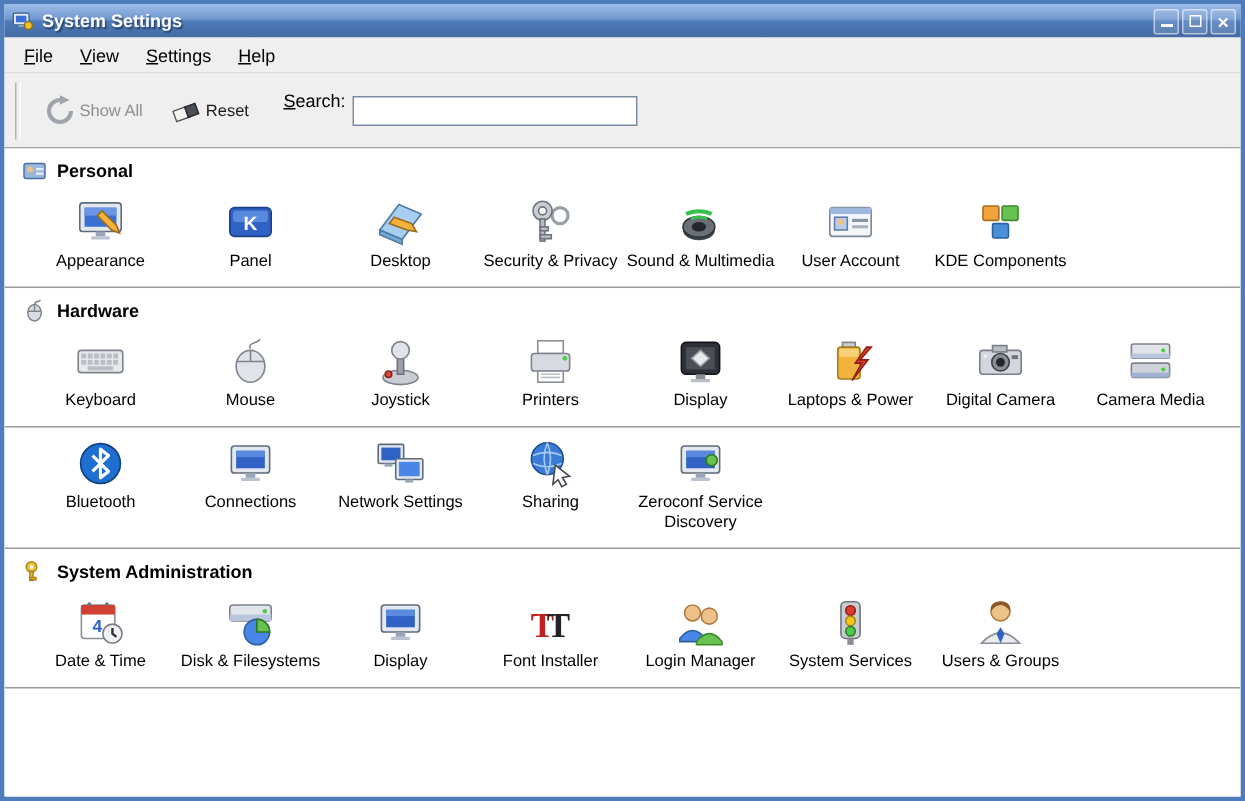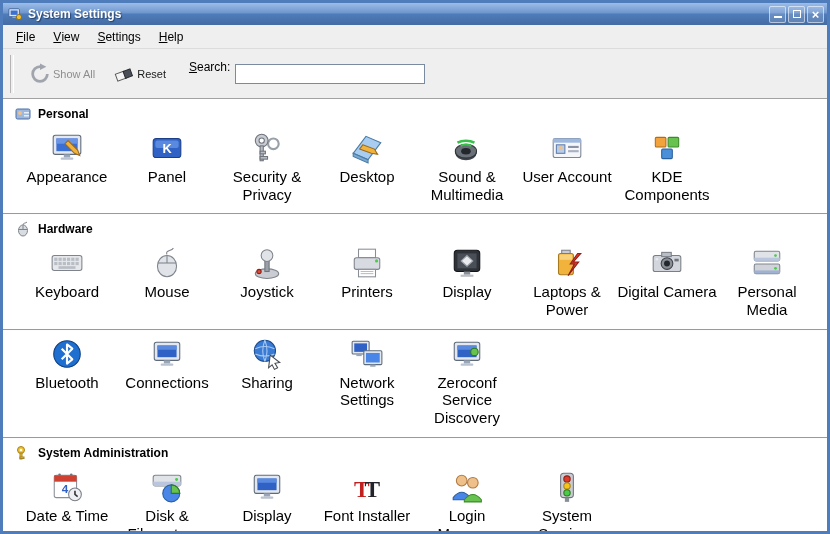--- a/index.html
+++ b/index.html
@@ -38,21 +38,21 @@
     font-size:12px;padding:0 4px;font-family:"Liberation Sans",sans-serif;}
   
   .content{flex:1;background:#fff;overflow:hidden;display:flex;flex-direction:column;}
   .section{display:flex;flex-direction:column;border-radius:31px;}
   .section-header{display:flex;align-items:center;gap:7px;padding:7px 0 2px 12px;}
   .section-title{font-size:12px;font-weight:bold;color:#000;white-space:nowrap;}
   .section-items{display:flex;flex-wrap:nowrap;align-items:flex-start;
     padding:5px 4px 6px 14px;}
   .item{width:100px;display:flex;flex-direction:column;align-items:center;gap:3px;
     cursor:pointer;padding:2px 0;border-radius:3px;}
-  .item-label{font-size:15px;line-height:1.18;color:#000;text-align:center;max-width:100px;}
+  .item-label{font-size:11px;line-height:1.18;color:#000;text-align:center;max-width:100px;}
   .section-sep{border-top:1px solid #9a9a9a;box-shadow:0 1px 0 #fdfdfd;margin-top:2px;}
   
   .icon{display:inline-flex;align-items:center;justify-content:center;flex:0 0 auto;}
   .icon svg{width:100%;height:100%;display:block;}
   .icon-14{width:14px;height:14px;}
   .icon-16{width:16px;height:16px;}
   .icon-22{width:22px;height:22px;}
   .icon-34{width:34px;height:34px;}
   u{text-decoration:underline;}
 </style>
@@ -150,39 +150,39 @@
                 <rect x="3" y="7" width="26" height="18" rx="3" fill="#2f62c4" stroke="#1c3f85"></rect>
                 <rect x="5" y="9" width="22" height="7" rx="2" fill="#5a8ae0"></rect>
                 <text x="16" y="21" font-size="12" font-weight="bold" fill="#ffffff" text-anchor="middle">K</text>
               </svg>
             </span>
             <div class="item-label">Panel</div>
           </div>
           <div class="item">
             <span class="icon icon-34">
               <svg viewBox="0 0 32 32">
+                <path d="M3 21 L15 5 L29 11 L17 27 Z" fill="#a8cdf0" stroke="#4a7ba6"></path>
+                <path d="M3 21 L17 27 L17 30 L3 24 Z" fill="#7aa8d0" stroke="#4a7ba6"></path>
+                <path d="M12 13 L23 17 L26 22 L20 21 L9 17 Z" fill="#f2b33c" stroke="#9a6a1e"></path>
+              </svg>
+            </span>
+            <div class="item-label">Desktop</div>
+          </div>
+          <div class="item">
+            <span class="icon icon-34">
+              <svg viewBox="0 0 32 32">
                 <circle cx="22" cy="12" r="5" fill="none" stroke="#9aa0a8" stroke-width="2"></circle>
                 <circle cx="11" cy="9" r="6" fill="#c9ccd2" stroke="#6f747c"></circle>
                 <circle cx="11" cy="9" r="2.5" fill="#ffffff" stroke="#6f747c"></circle>
                 <rect x="9.5" y="14" width="3" height="14" fill="#b9bdc4" stroke="#6f747c"></rect>
                 <rect x="9.5" y="24" width="7" height="2.5" fill="#b9bdc4" stroke="#6f747c"></rect>
                 <rect x="9.5" y="19" width="5" height="2.5" fill="#b9bdc4" stroke="#6f747c"></rect>
               </svg>
             </span>
             <div class="item-label">Security &amp; Privacy</div>
-          </div>
-          <div class="item">
-            <span class="icon icon-34">
-              <svg viewBox="0 0 32 32">
-                <path d="M3 21 L15 5 L29 11 L17 27 Z" fill="#a8cdf0" stroke="#4a7ba6"></path>
-                <path d="M3 21 L17 27 L17 30 L3 24 Z" fill="#7aa8d0" stroke="#4a7ba6"></path>
-                <path d="M12 13 L23 17 L26 22 L20 21 L9 17 Z" fill="#f2b33c" stroke="#9a6a1e"></path>
-              </svg>
-            </span>
-            <div class="item-label">Desktop</div>
           </div>
           <div class="item">
             <span class="icon icon-34">
               <svg viewBox="0 0 32 32">
                 <ellipse cx="15" cy="21" rx="10" ry="6.5" fill="#3e434b"></ellipse>
                 <ellipse cx="15" cy="19" rx="10" ry="6.5" fill="#6a7078" stroke="#2e3338"></ellipse>
                 <ellipse cx="15" cy="19" rx="4.5" ry="3" fill="#23272c"></ellipse>
                 <path d="M7 11 A12 7 0 0 1 23 11" stroke="#39c04a" stroke-width="2.5" fill="none"></path>
                 <path d="M10 14 A8 5 0 0 1 20 14" stroke="#39c04a" stroke-width="2" fill="none"></path>
               </svg>
@@ -326,21 +326,21 @@
             <span class="icon icon-34">
               <svg viewBox="0 0 32 32">
                 <rect x="4" y="5" width="24" height="9" rx="1.5" fill="#e0e3e8" stroke="#7f848c"></rect>
                 <rect x="4" y="11" width="24" height="3" fill="#b9c6de"></rect>
                 <circle cx="24" cy="9" r="1.3" fill="#4acb4a"></circle>
                 <rect x="4" y="17" width="24" height="9" rx="1.5" fill="#d0d4da" stroke="#7f848c"></rect>
                 <rect x="4" y="23" width="24" height="3" fill="#9fb2d2"></rect>
                 <circle cx="24" cy="21" r="1.3" fill="#4acb4a"></circle>
               </svg>
             </span>
-            <div class="item-label">Personal Media</div>
+            <div class="item-label">Camera Media</div>
           </div>
         </div>
         <div class="section-sep"></div>
       </div>
       <div class="section">
         <div class="section-items">
           <div class="item">
             <span class="icon icon-34">
               <svg viewBox="0 0 32 32">
                 <circle cx="16" cy="16" r="12.5" fill="#1e6fd0" stroke="#0f3f80"></circle>
@@ -353,43 +353,43 @@
             <span class="icon icon-34">
               <svg viewBox="0 0 32 32">
                 <rect x="4" y="5" width="24" height="17" rx="2" fill="#e3e8f0" stroke="#5f6b7a"></rect>
                 <rect x="7" y="8" width="18" height="11" fill="#2f62c4"></rect>
                 <rect x="7" y="8" width="18" height="4" fill="#5a8ae0"></rect>
                 <rect x="13" y="22" width="6" height="3" fill="#9aa6b8"></rect>
                 <rect x="10" y="25" width="12" height="2" rx="1" fill="#b9c2d0"></rect>
               </svg>
             </span>
             <div class="item-label">Connections</div>
-          </div>
-          <div class="item">
-            <span class="icon icon-34">
-              <svg viewBox="0 0 32 32">
-                <circle cx="14" cy="13" r="10" fill="#3a7bd5" stroke="#1d4e8f"></circle>
-                <path d="M5 11 Q14 7 23 11 M5 16 Q14 20 23 16 M14 3 Q10 13 14 23 M14 3 Q18 13 14 23" stroke="#a8c9f0" fill="none"></path>
-                <path d="M19 17 L28 24 L23.5 24.8 L26 29 L23 30.5 L20.8 26.2 L17.5 29 Z" fill="#ffffff" stroke="#444a52"></path>
-              </svg>
-            </span>
-            <div class="item-label">Sharing</div>
           </div>
           <div class="item">
             <span class="icon icon-34">
               <svg viewBox="0 0 32 32">
                 <rect x="2" y="4" width="16" height="12" rx="1" fill="#e3e8f0" stroke="#5f6b7a"></rect>
                 <rect x="4" y="6" width="12" height="8" fill="#2f62c4"></rect>
                 <rect x="6" y="16" width="5" height="2" fill="#9aa6b8"></rect>
                 <rect x="13" y="13" width="17" height="13" rx="1" fill="#e3e8f0" stroke="#5f6b7a"></rect>
                 <rect x="15" y="15" width="13" height="9" fill="#4a86e8"></rect>
                 <rect x="19" y="26" width="5" height="2" fill="#9aa6b8"></rect>
               </svg>
             </span>
             <div class="item-label">Network Settings</div>
+          </div>
+          <div class="item">
+            <span class="icon icon-34">
+              <svg viewBox="0 0 32 32">
+                <circle cx="14" cy="13" r="10" fill="#3a7bd5" stroke="#1d4e8f"></circle>
+                <path d="M5 11 Q14 7 23 11 M5 16 Q14 20 23 16 M14 3 Q10 13 14 23 M14 3 Q18 13 14 23" stroke="#a8c9f0" fill="none"></path>
+                <path d="M19 17 L28 24 L23.5 24.8 L26 29 L23 30.5 L20.8 26.2 L17.5 29 Z" fill="#ffffff" stroke="#444a52"></path>
+              </svg>
+            </span>
+            <div class="item-label">Sharing</div>
           </div>
           <div class="item">
             <span class="icon icon-34">
               <svg viewBox="0 0 32 32">
                 <rect x="4" y="5" width="24" height="17" rx="2" fill="#e3e8f0" stroke="#5f6b7a"></rect>
                 <rect x="7" y="8" width="18" height="11" fill="#2f62c4"></rect>
                 <rect x="7" y="8" width="18" height="4" fill="#5a8ae0"></rect>
                 <rect x="13" y="22" width="6" height="3" fill="#9aa6b8"></rect>
                 <rect x="10" y="25" width="12" height="2" rx="1" fill="#b9c2d0"></rect>
                 <circle cx="23" cy="14" r="3.5" fill="#68c24f" stroke="#2d7a1f"></circle>
@@ -476,18 +476,29 @@
               <svg viewBox="0 0 32 32">
                 <rect x="10" y="3" width="12" height="23" rx="3" fill="#c9ccd2" stroke="#6f747c"></rect>
                 <circle cx="16" cy="8.5" r="3" fill="#e03a2a" stroke="#8f1f15"></circle>
                 <circle cx="16" cy="15" r="3" fill="#f5c518" stroke="#a8841e"></circle>
                 <circle cx="16" cy="21.5" r="3" fill="#4acb4a" stroke="#2d7a1f"></circle>
                 <rect x="14" y="26" width="4" height="4" fill="#8a8f97"></rect>
               </svg>
             </span>
             <div class="item-label">System Services</div>
           </div>
+          <div class="item">
+            <span class="icon icon-34">
+              <svg viewBox="0 0 32 32">
+                <circle cx="16" cy="9" r="6" fill="#eec08a" stroke="#b07b42"></circle>
+                <path d="M16 3 Q9 3 10 9 Q13 5 16 5 Q19 5 22 9 Q23 3 16 3 Z" fill="#8a5a2a"></path>
+                <path d="M4 29 Q16 16 28 29 Z" fill="#e8eaee" stroke="#8a8f97"></path>
+                <path d="M16 19 L13.5 23 L16 29 L18.5 23 Z" fill="#2f62c4"></path>
+              </svg>
+            </span>
+            <div class="item-label">Users &amp; Groups</div>
+          </div>
         </div>
         <div class="section-sep"></div>
       </div>
     </div>
 
 </div>
 
 </body></html>

